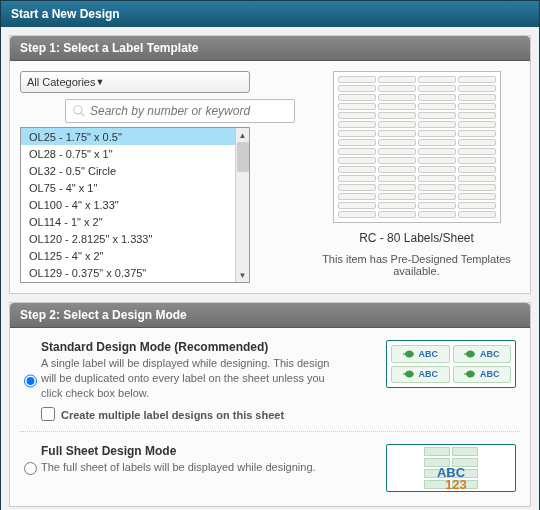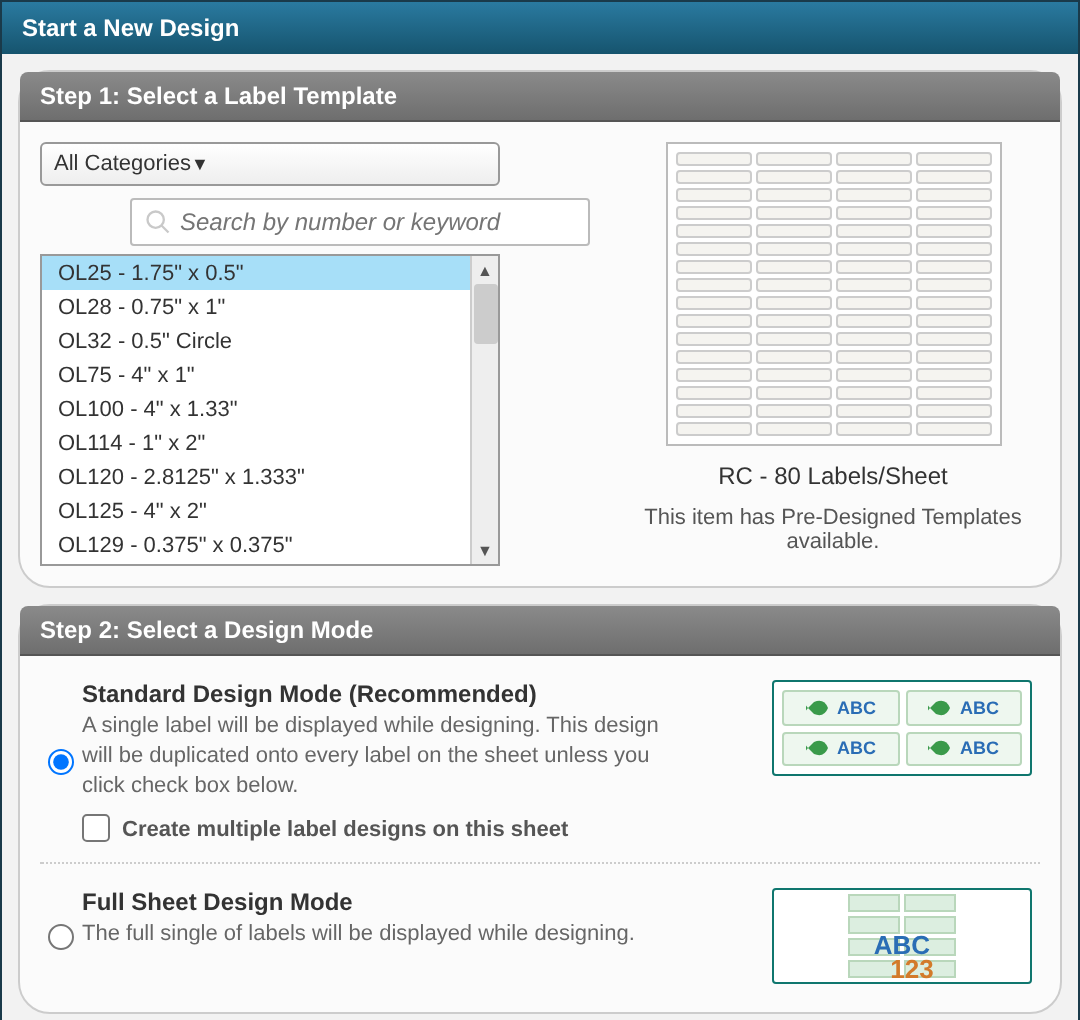--- a/index.html
+++ b/index.html
@@ -1,20 +1,20 @@
 <!DOCTYPE html>
 <html><head>
 <meta charset="utf-8">
 <style>
   * { box-sizing: border-box; margin: 0; padding: 0; font-family: Arial, Helvetica, sans-serif; }
   body { background: #fff; width: 540px; height: 510px; overflow: hidden; font-size: 12px; color: #444; }
   .window { width: 540px; border: 1px solid #1a3a4a; }
   .titlebar { background: linear-gradient(#2a7aa0, #16546e); color: #fff; font-weight: bold; font-size: 12px; padding: 6px 10px; }
   .content { background: #f2f2f2; padding: 8px; }
-  .panel { background: #fbfbfb; border: 1px solid #ccc; border-radius: 16px; margin-bottom: 8px; }
+  .panel { background: #fbfbfb; border: 1px solid #ccc; border-radius: 0; margin-bottom: 8px; }
   .panel-head { background: linear-gradient(#8a8a8a, #6e6e6e); color: #fff; font-weight: bold; font-size: 12px; padding: 5px 10px; border-bottom: 1px solid #555; border-top-left-radius: 4px; border-top-right-radius: 4px; }
   .panel-body { padding: 10px; }
   .step1-body { display: flex; gap: 18px; }
   .left-col { flex: 1 1 auto; }
   .right-col { width: 210px; text-align: center; }
   .combo { display: flex; align-items: center; justify-content: flex-start; width: 230px; height: 22px; border: 1px solid #999; background: linear-gradient(#fff,#eee); border-radius: 3px; padding: 0 6px; font-size: 11px; color: #333; cursor: pointer; }
   .combo .chev { font-size: 9px; color: #333; }
   .search-wrap { margin-top: 6px; display: flex; align-items: center; width: 230px; height: 24px; border: 1px solid #bbb; background: #fff; border-radius: 2px; padding: 0 6px; margin-left: 45px; }
   .search-wrap svg { opacity: 0.45; margin-right: 4px; }
   .search-input { border: none; outline: none; flex: 1; font-style: italic; font-size: 12px; color: #999; background: transparent; }
@@ -219,21 +219,21 @@
                 </div>
               </div>
           </div>
         </div>
 
         <div class="mode-row">
           <div class="mode-left">
             <input type="radio" name="mode" style="">
             <div>
               <div class="mode-title">Full Sheet Design Mode</div>
-              <div class="mode-desc">The full single of labels will be displayed while designing.</div>
+              <div class="mode-desc">The full sheet of labels will be displayed while designing.</div>
             </div>
           </div>
           <div class="mode-thumb">
             <div class="fullprev">
               <div class="mini" id="miniprev">
                   <div></div>
                   <div></div>
                   <div></div>
                   <div></div>
                   <div></div>

